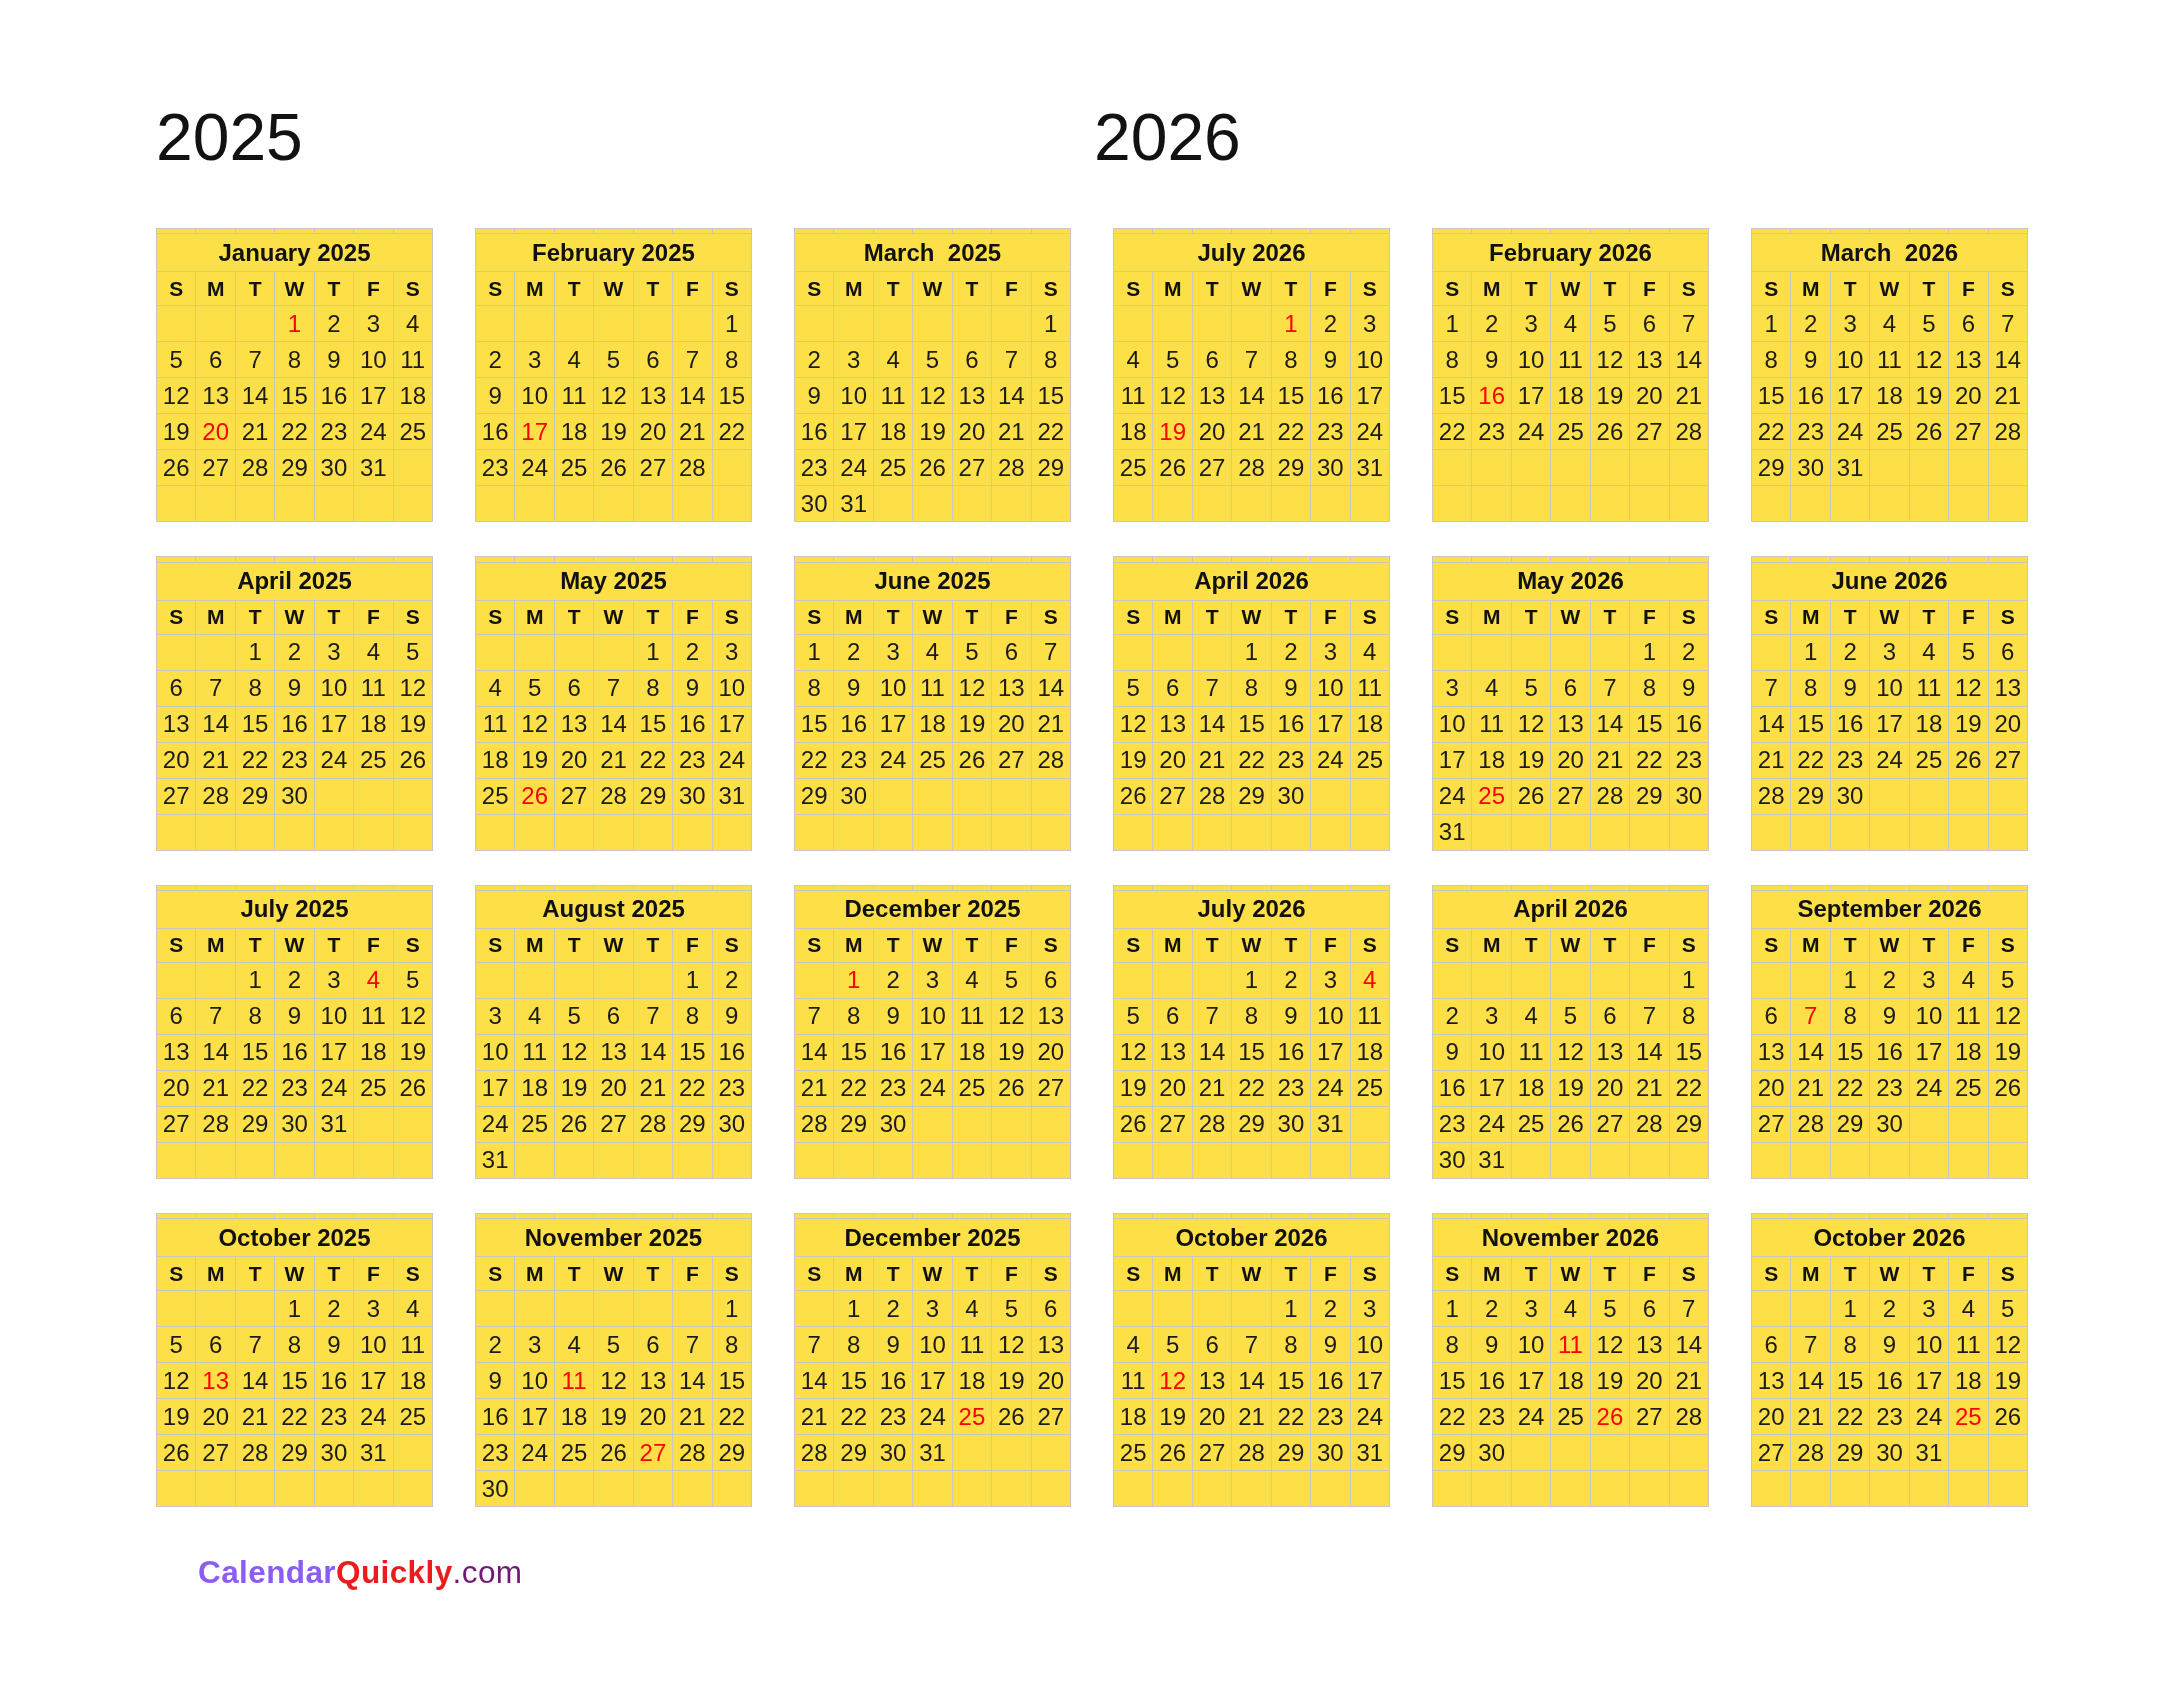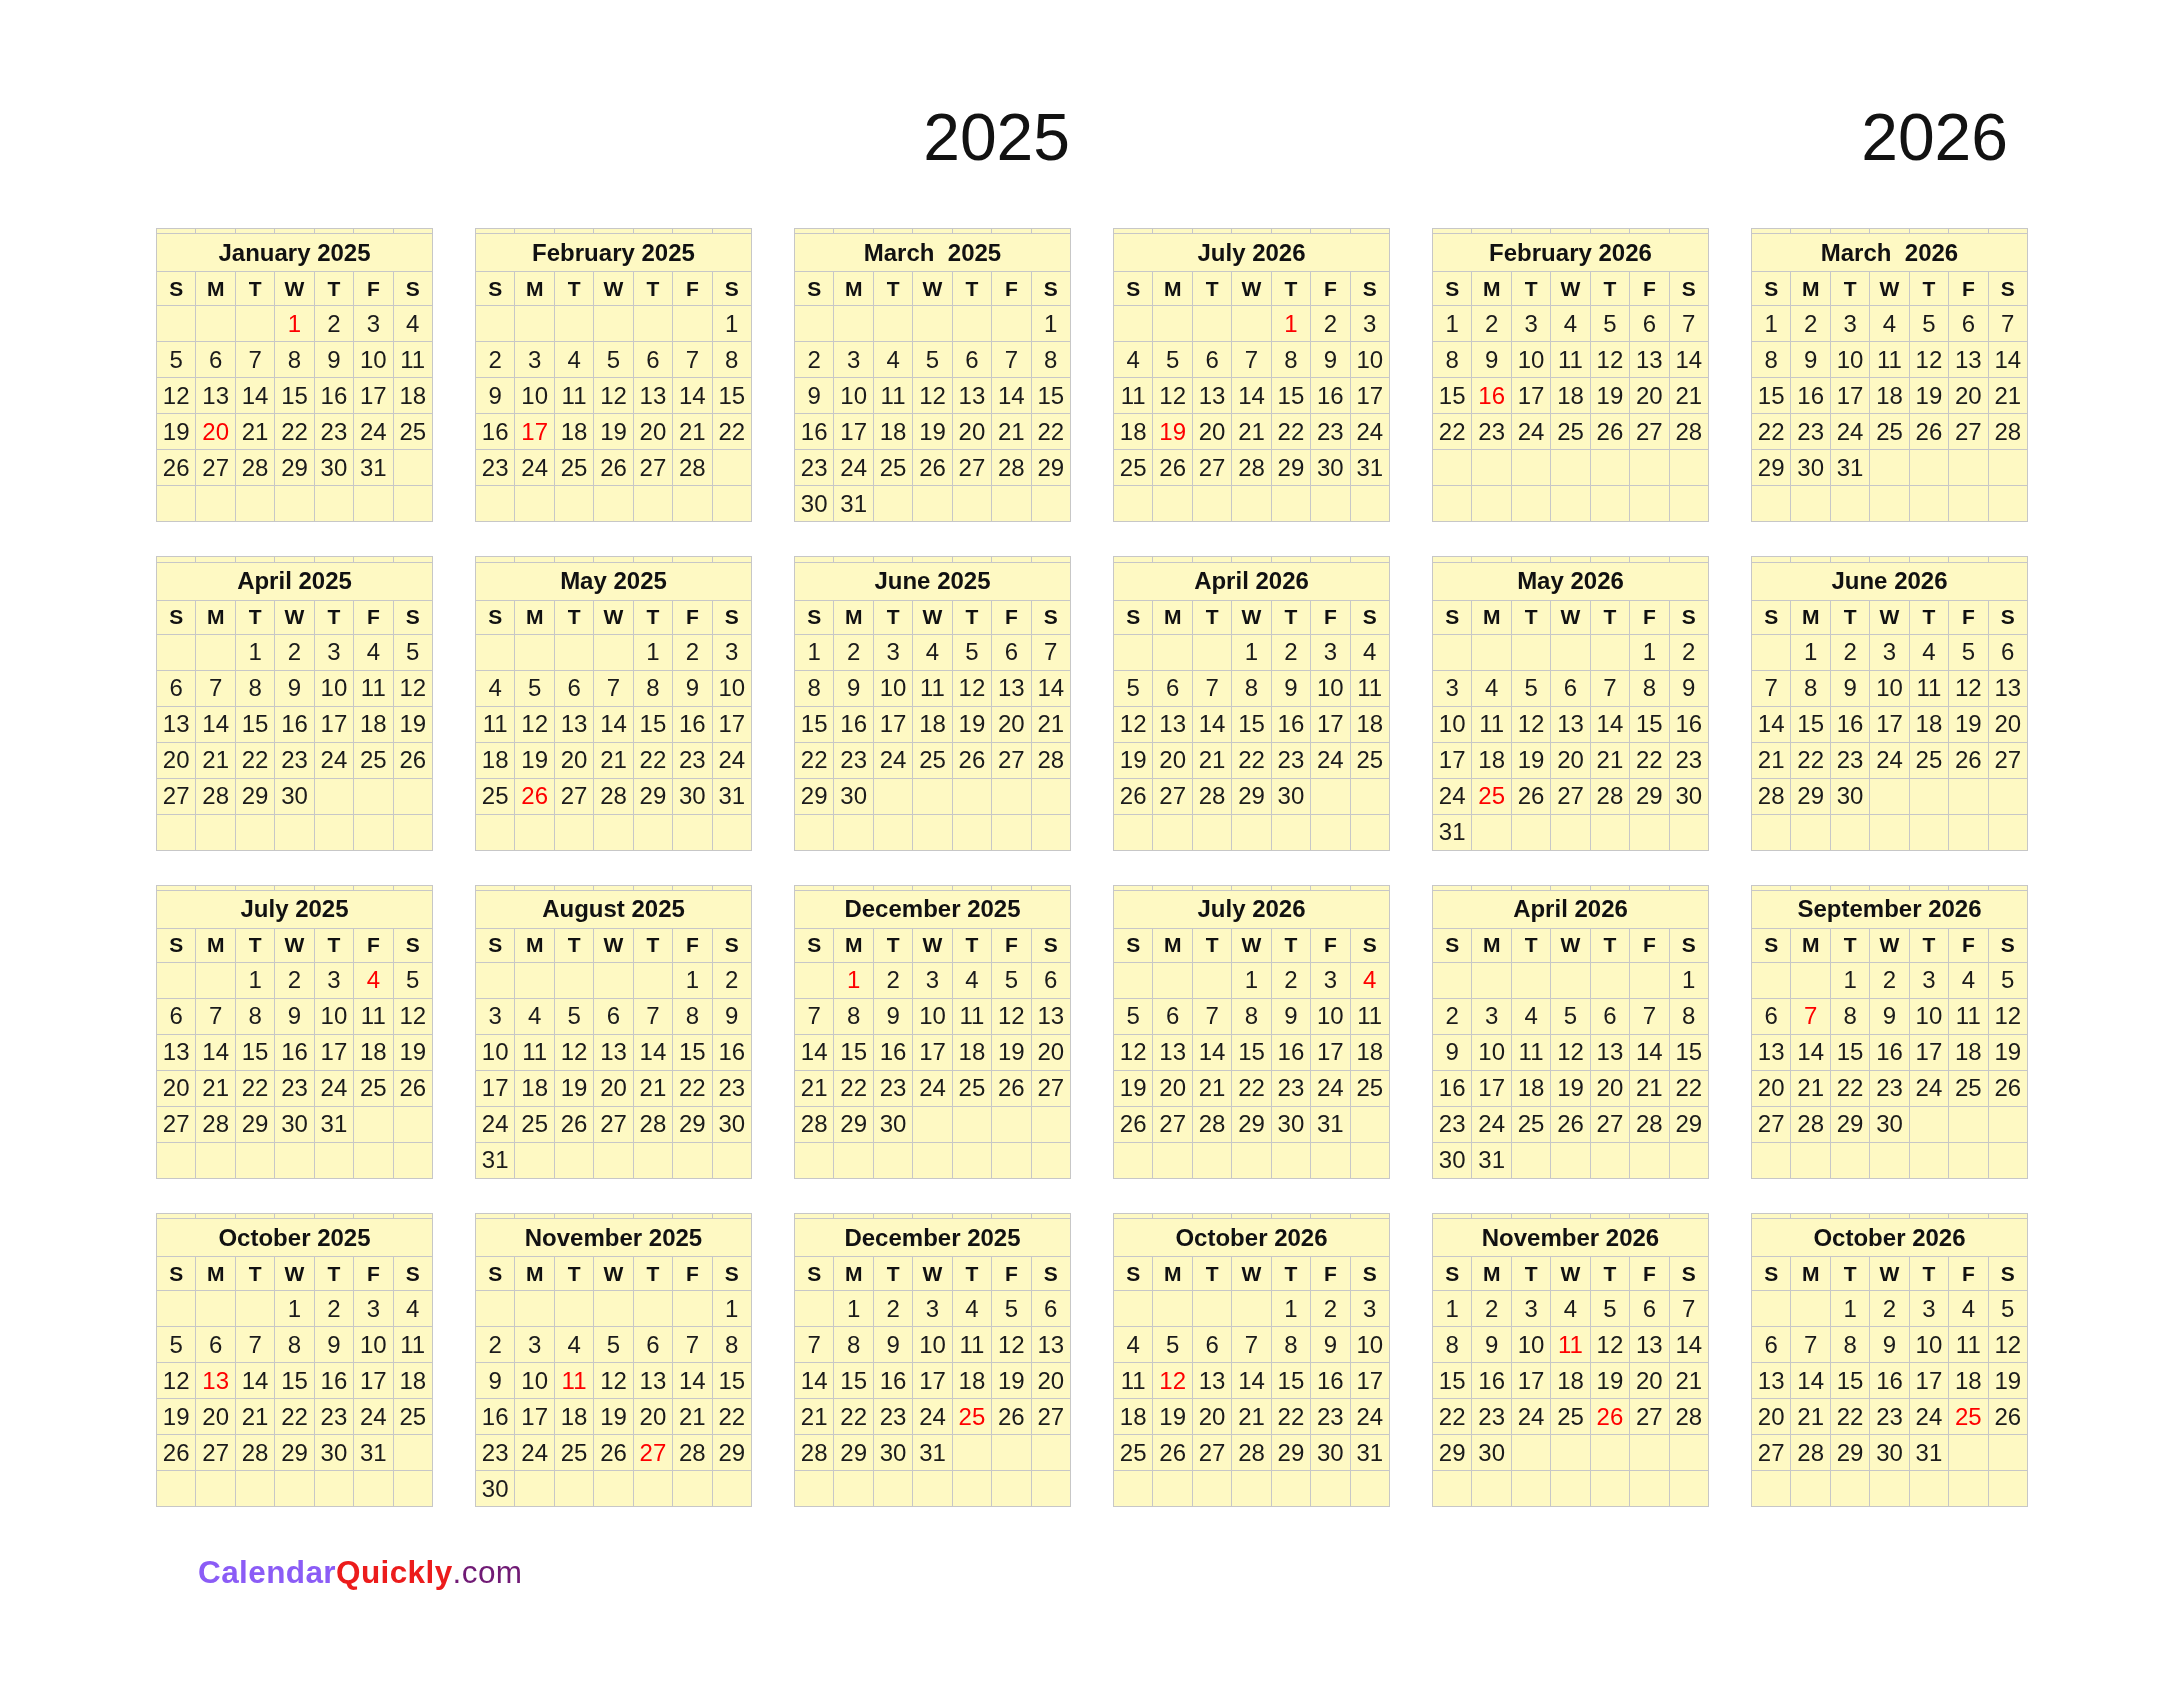--- a/index.html
+++ b/index.html
@@ -8,42 +8,42 @@
     background: #ffffff;
     position: relative;
     overflow: hidden;
     font-family: "Liberation Sans", "DejaVu Sans", sans-serif;
     color: #161616;
   }
   .year-heading {
     position: absolute;
     top: 101px;
     width: 914px;
-    text-align: right;
+    text-align: left;
     font-size: 66px;
     line-height: 1.1;
     font-weight: 500;
     color: #121212;
   }
   #heading-left  { left: 156px; }
   #heading-right { left: 1094px; }
 
   .calendar-grid {
     position: absolute;
     left: 156px; top: 228px;
     display: grid;
     grid-template-columns: repeat(6, 277px);
     column-gap: 42px;
     row-gap: 34px;
   }
   table.month {
     border-collapse: collapse;
     table-layout: fixed;
     width: 277px;
-    background: #fef9c3;
+    background: #fde047;
   }
   table.month td, table.month th {
     border: 0.9px solid #c7c7c7;
     padding: 0;
     text-align: center;
     vertical-align: middle;
     overflow: hidden;
   }
   tr.strip td { height: 4.3px; }
   td.title {

